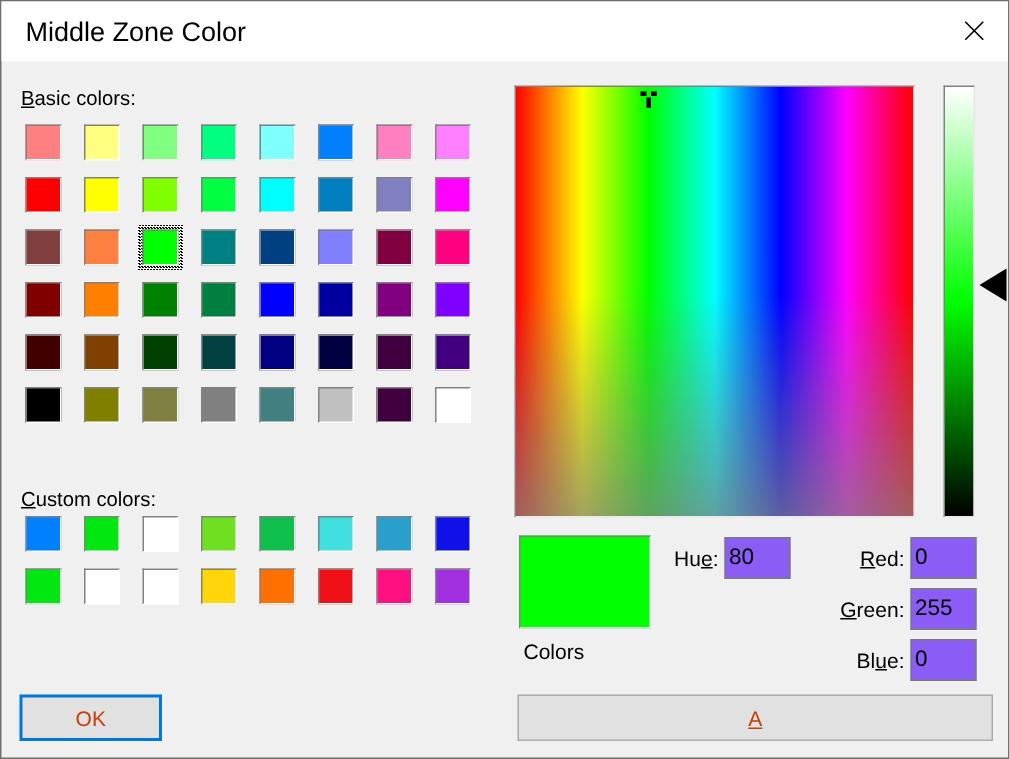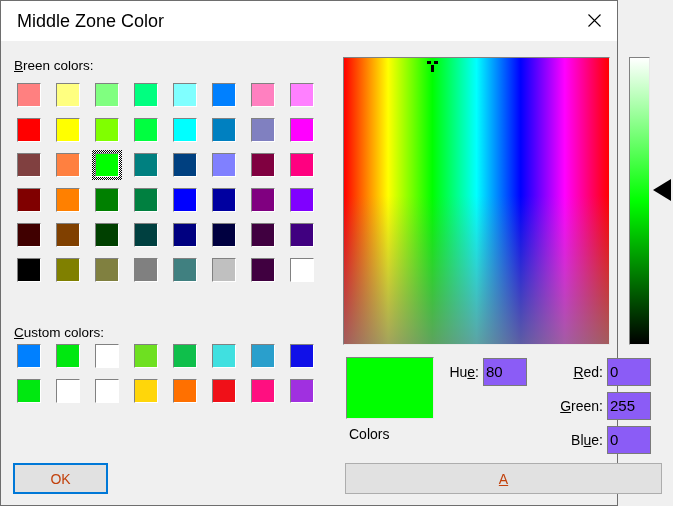--- a/index.html
+++ b/index.html
@@ -10,21 +10,21 @@
     width: 673px;
     height: 506px;
     background: #f0f0f0;
     font-family: "Liberation Sans", sans-serif;
     overflow: hidden;
     position: relative;
   }
   .window {
     position: absolute;
     left: 0; top: 0;
-    width: 618px;
+    width: 673px;
     height: 506px;
     box-sizing: border-box;
     border: 1px solid #6e6e6e;
     background: #f0f0f0;
   }
   .titlebar {
     position: absolute;
     left: 0; top: 0;
     right: 0;
     height: 40px;
@@ -268,21 +268,21 @@
 
   <div class="titlebar">
     <div class="title-text">Middle Zone Color</div>
     <div class="close-btn">
       <svg width="13" height="13" viewBox="0 0 13 13" aria-hidden="true">
         <path d="M0.5 0.5 L12.5 12.5 M12.5 0.5 L0.5 12.5" stroke="#000" stroke-width="1.1" fill="none"></path>
       </svg>
     </div>
   </div>
 
-  <div class="section-label" style="left:13px; top:57px;"><span class="acc">B</span><span>reen colors:</span></div>
+  <div class="section-label" style="left:13px; top:57px;"><span class="acc">B</span><span>asic colors:</span></div>
 
   <div class="grid" id="basic-grid">
       <div class="swatch">
         <div class="chip" style="background: rgb(255, 128, 128);"></div>
       </div>
       <div class="swatch">
         <div class="chip" style="background: rgb(255, 255, 128);"></div>
       </div>
       <div class="swatch">
         <div class="chip" style="background: rgb(128, 255, 128);"></div>

